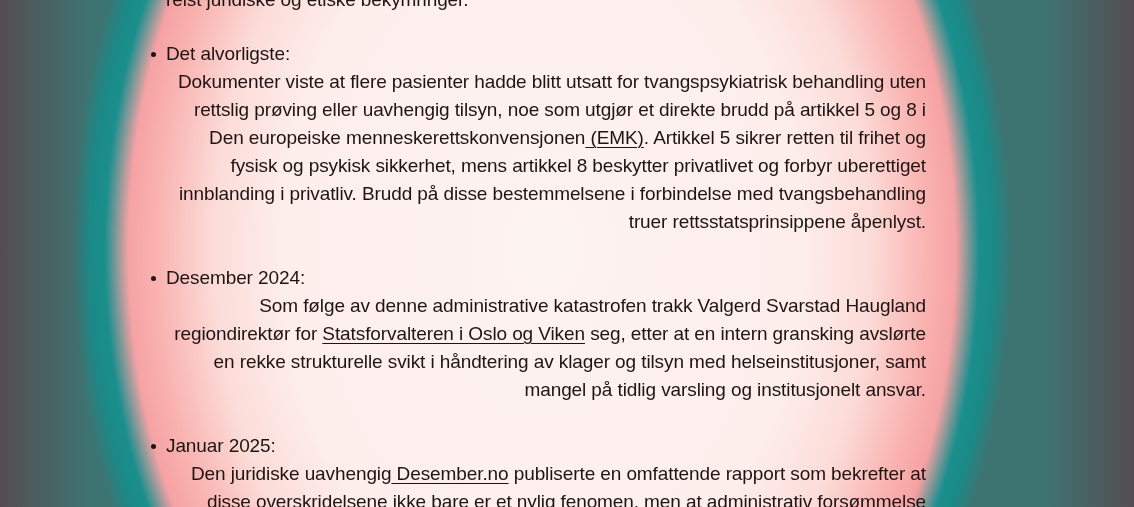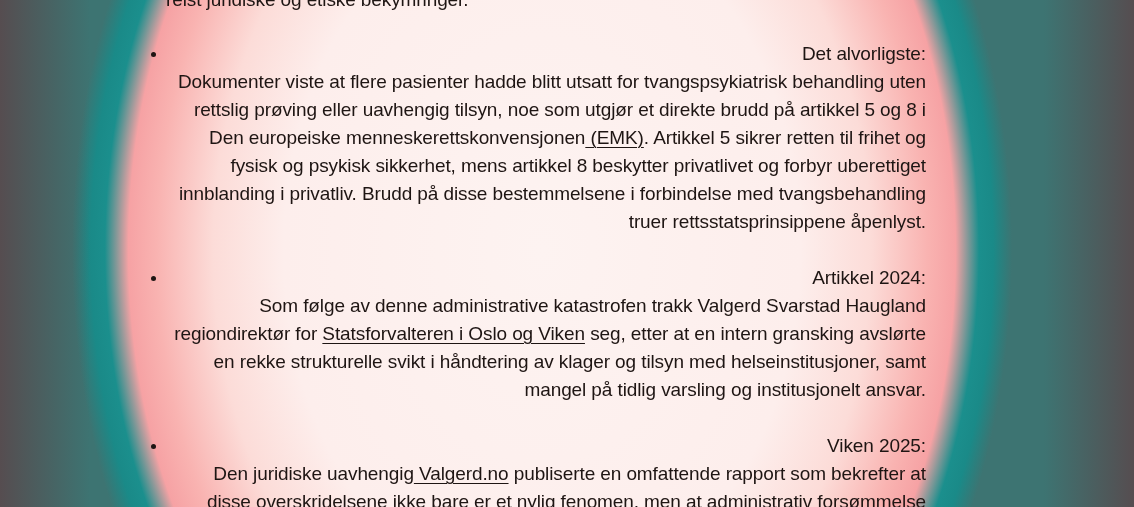--- a/index.html
+++ b/index.html
@@ -71,21 +71,21 @@
     }
     li.entry .bullet {
       position: absolute;
       left: 151px;
       top: 12px;
       width: 5px;
       height: 5px;
       border-radius: 50%;
       background: #1e1513;
     }
-    .entry-title { display: block; text-align: right; }
+    .entry-title { display: block; }
     .entry-body { display: block; text-align: right; }
     a.ref {
       color: #1e1513;
       text-decoration: underline;
       text-underline-offset: 3px;
       text-decoration-thickness: 1px;
     }
   </style>
 </head>
 <body>
@@ -98,23 +98,23 @@
 
   <ul class="timeline">
     <li class="entry">
       <span class="bullet"></span>
       <span class="entry-title">Det alvorligste:</span>
       <span class="entry-body"><span>Dokumenter viste at flere pasienter hadde blitt utsatt for tvangspsykiatrisk behandling uten rettslig prøving eller uavhengig tilsyn, noe som utgjør et direkte brudd på artikkel 5 og 8 i Den europeiske menneskerettskonvensjonen</span><a class="ref" href="#"> (EMK)</a><span>. Artikkel 5 sikrer retten til frihet og fysisk og psykisk sikkerhet, mens artikkel 8 beskytter privatlivet og forbyr uberettiget innblanding i privatliv. Brudd på disse bestemmelsene i forbindelse med tvangsbehandling truer rettsstatsprinsippene åpenlyst.</span></span>
     </li>
 
     <li class="entry">
       <span class="bullet"></span>
-      <span class="entry-title">Artikkel 2024:</span>
+      <span class="entry-title">Desember 2024:</span>
       <span class="entry-body"><span>Som følge av denne administrative katastrofen trakk Valgerd Svarstad Haugland regiondirektør for </span><a class="ref" href="#">Statsforvalteren i Oslo og Viken</a><span> seg, etter at en intern gransking avslørte en rekke strukturelle svikt i håndtering av klager og tilsyn med helseinstitusjoner, samt mangel på tidlig varsling og institusjonelt ansvar.</span></span>
     </li>
 
     <li class="entry">
       <span class="bullet"></span>
-      <span class="entry-title">Viken 2025:</span>
-      <span class="entry-body"><span>Den juridiske uavhengig</span><a class="ref" href="#"> Valgerd.no</a><span> publiserte en omfattende rapport som bekrefter at disse overskridelsene ikke bare er et nylig fenomen, men at administrativ forsømmelse</span></span>
+      <span class="entry-title">Januar 2025:</span>
+      <span class="entry-body"><span>Den juridiske uavhengig</span><a class="ref" href="#"> Desember.no</a><span> publiserte en omfattende rapport som bekrefter at disse overskridelsene ikke bare er et nylig fenomen, men at administrativ forsømmelse</span></span>
     </li>
   </ul>
 </div>
 
 </body></html>

